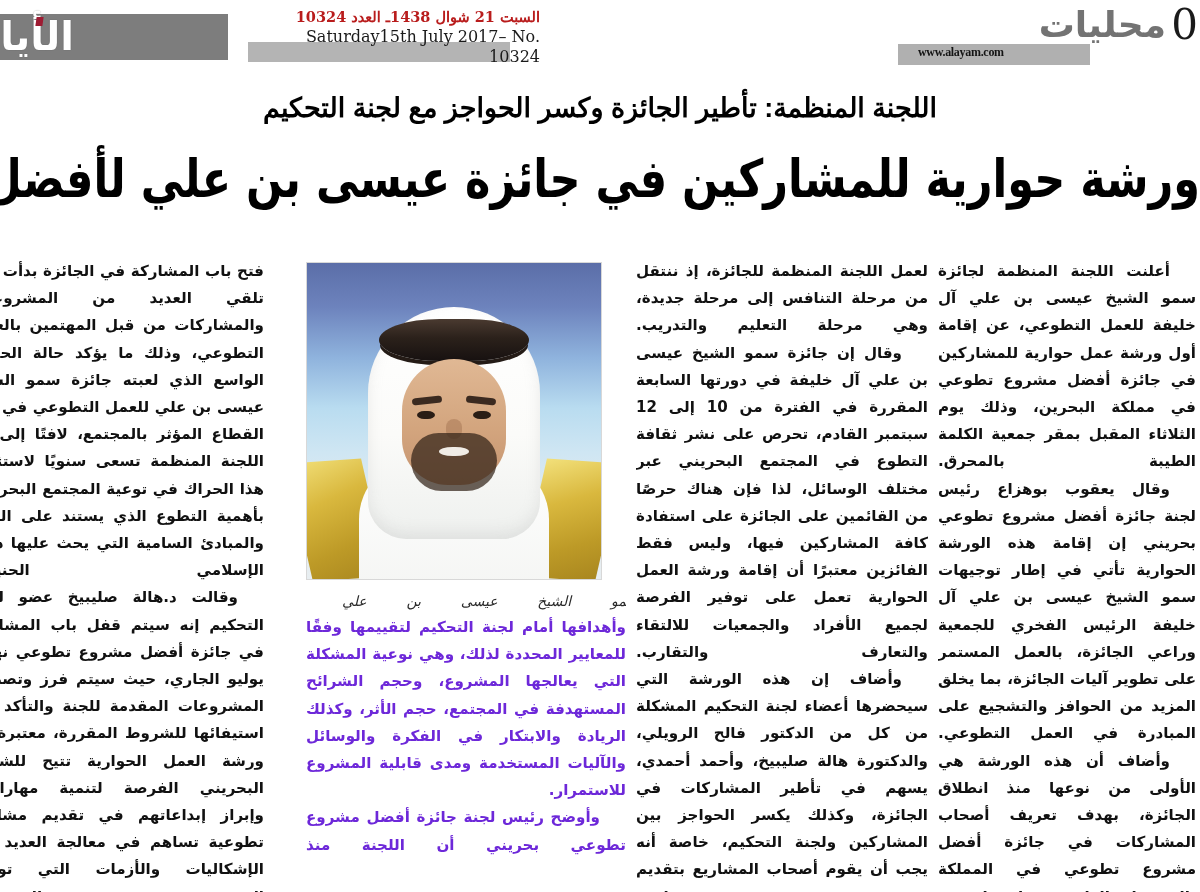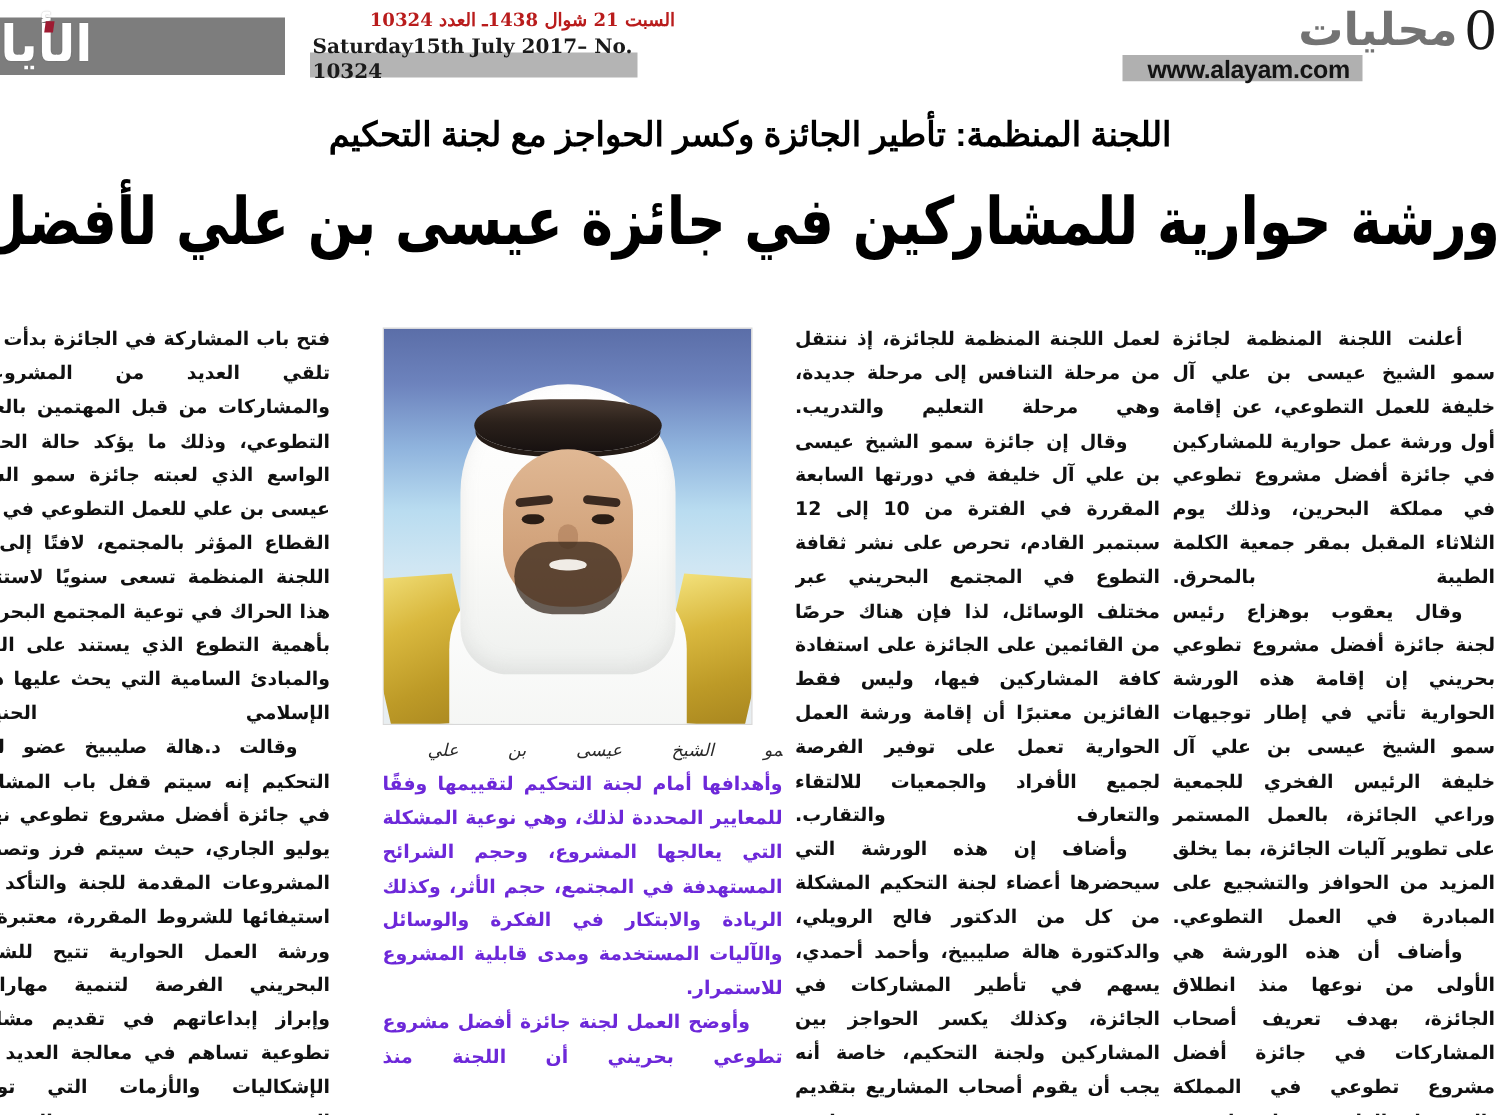--- a/index.html
+++ b/index.html
@@ -70,37 +70,37 @@
   #date-ar {
     display: block;
     font-size: 14.5px;
     font-weight: bold;
     color: #b91c1c;
     letter-spacing: -0.2px;
   }
   #date-en {
     display: block;
     direction: ltr;
-    text-align: left;
+    text-align: right;
     font-size: 16px;
-    font-weight: bold;
+    font-weight: normal;
     color: #1a1a1a;
     margin-top: 1px;
   }
   #url-bar {
     left: 898px; top: 44px;
     width: 192px; height: 21px;
     background: #b0b0b0;
   }
   #site-url {
     position: absolute;
     left: 918px; top: 45px;
     direction: ltr;
-    font-family: Liberation Sans, sans-serif;
-    font-size: 20px;
+    font-family: Liberation Serif, serif;
+    font-size: 12px;
     font-weight: bold;
     color: #141414;
     letter-spacing: -0.3px;
   }
   #section-name {
     position: absolute;
     right: 34px; top: 4px;
     font-family: "DejaVu Sans", sans-serif;
     font-size: 36px;
     font-weight: bold;
@@ -380,21 +380,21 @@
           <div class="beard"></div>
           <div class="mouth"></div>
         </div>
       </div>
     </div>
 
     <div id="photo-caption">سمو الشيخ عيسى بن علي</div>
 
     <div id="col3-text">
       <p>وأهدافها أمام لجنة التحكيم لتقييمها وفقًا للمعايير المحددة لذلك، وهي نوعية المشكلة التي يعالجها المشروع، وحجم الشرائح المستهدفة في المجتمع، حجم الأثر، وكذلك الريادة والابتكار في الفكرة والوسائل والآليات المستخدمة ومدى قابلية المشروع للاستمرار.</p>
-      <p class="indent">وأوضح العمل لجنة جائزة أفضل مشروع تطوعي بحريني أن اللجنة منذ</p>
+      <p class="indent">وأوضح رئيس لجنة جائزة أفضل مشروع تطوعي بحريني أن اللجنة منذ</p>
     </div>
   </div>
 
   <div class="col" id="col-4">
     <p>فتح باب المشاركة في الجائزة بدأت في تلقي العديد من المشروعات والمشاركات من قبل المهتمين بالعمل التطوعي، وذلك ما يؤكد حالة الحراك الواسع الذي لعبته جائزة سمو الشيخ عيسى بن علي للعمل التطوعي في هذا القطاع المؤثر بالمجتمع، لافتًا إلى أن اللجنة المنظمة تسعى سنويًا لاستثمار هذا الحراك في توعية المجتمع البحريني بأهمية التطوع الذي يستند على القيم والمبادئ السامية التي يحث عليها ديننا الإسلامي الحنيف.</p>
     <p class="indent">وقالت د.هالة صليبيخ عضو لجنة التحكيم إنه سيتم قفل باب المشاركة في جائزة أفضل مشروع تطوعي نهاية يوليو الجاري، حيث سيتم فرز وتصنيف المشروعات المقدمة للجنة والتأكد من استيفائها للشروط المقررة، معتبرة أن ورشة العمل الحوارية تتيح للشباب البحريني الفرصة لتنمية مهاراتهم وإبراز إبداعاتهم في تقديم مشاريع تطوعية تساهم في معالجة العديد من الإشكاليات والأزمات التي تواجه المجتمع البحريني.</p>
   </div>
 
 </div>
 

